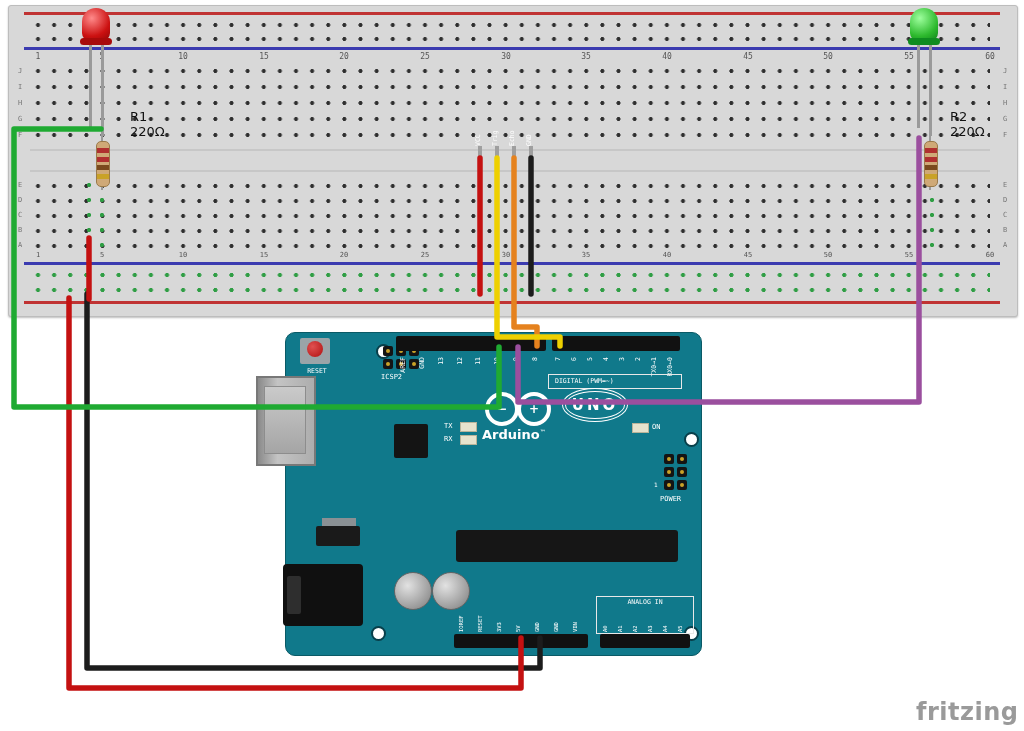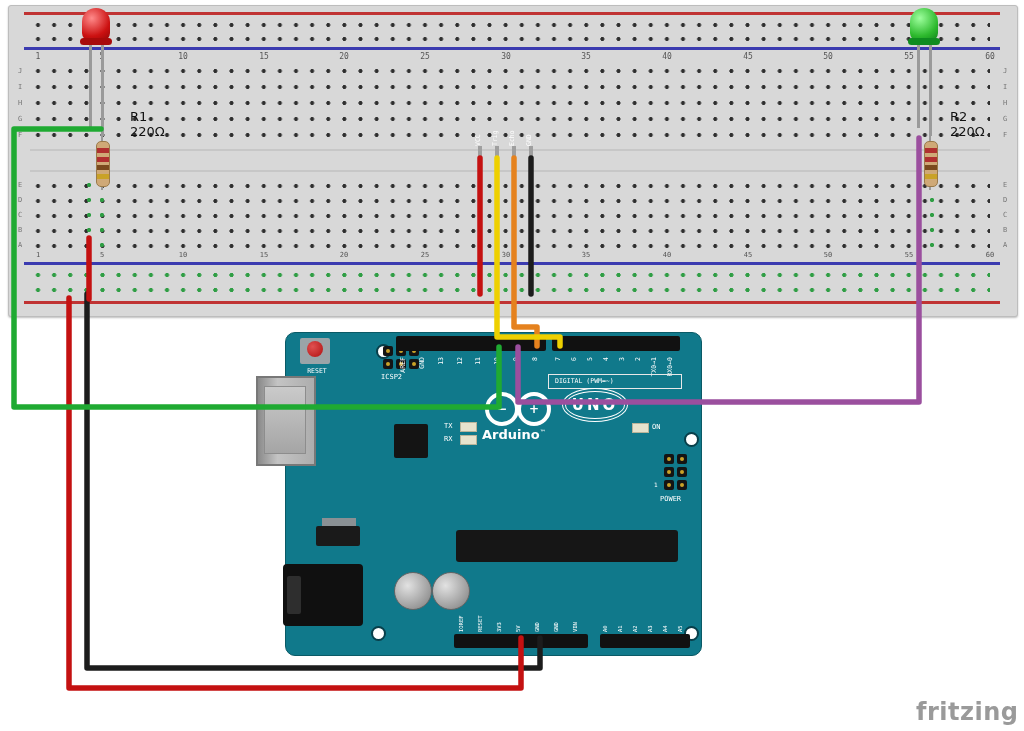--- a/index.html
+++ b/index.html
@@ -259,20 +259,23 @@
   <span class="wlab" style="left:660px;top:496px;font-size:7px;">POWER</span>
 
   <span class="vgen bpin" style="left:459px;">IOREF</span>
   <span class="vgen bpin" style="left:478px;">RESET</span>
   <span class="vgen bpin" style="left:497px;">3V3</span>
   <span class="vgen bpin" style="left:516px;">5V</span>
   <span class="vgen bpin" style="left:535px;">GND</span>
   <span class="vgen bpin" style="left:554px;">GND</span>
   <span class="vgen bpin" style="left:573px;">VIN</span>
   <div class="hdr" style="left:454px;top:634px;width:134px;height:14px;"></div>
+  <div class="labelbox" style="left:596px;top:596px;width:96px;height:36px;">
+    <span class="wlab" style="left:0;top:2px;width:96px;text-align:center;font-size:6.5px;position:absolute;">ANALOG IN</span>
+  </div>
   <span class="vgen bpin" style="left:603px;">A0</span>
   <span class="vgen bpin" style="left:618px;">A1</span>
   <span class="vgen bpin" style="left:633px;">A2</span>
   <span class="vgen bpin" style="left:648px;">A3</span>
   <span class="vgen bpin" style="left:663px;">A4</span>
   <span class="vgen bpin" style="left:678px;">A5</span>
   <div class="hdr" style="left:600px;top:634px;width:90px;height:14px;"></div>
 
   <svg class="abs" style="left:0;top:0;" width="1024" height="731">
     <g fill="none" stroke-width="5.5" stroke-linecap="round" stroke-linejoin="round">

